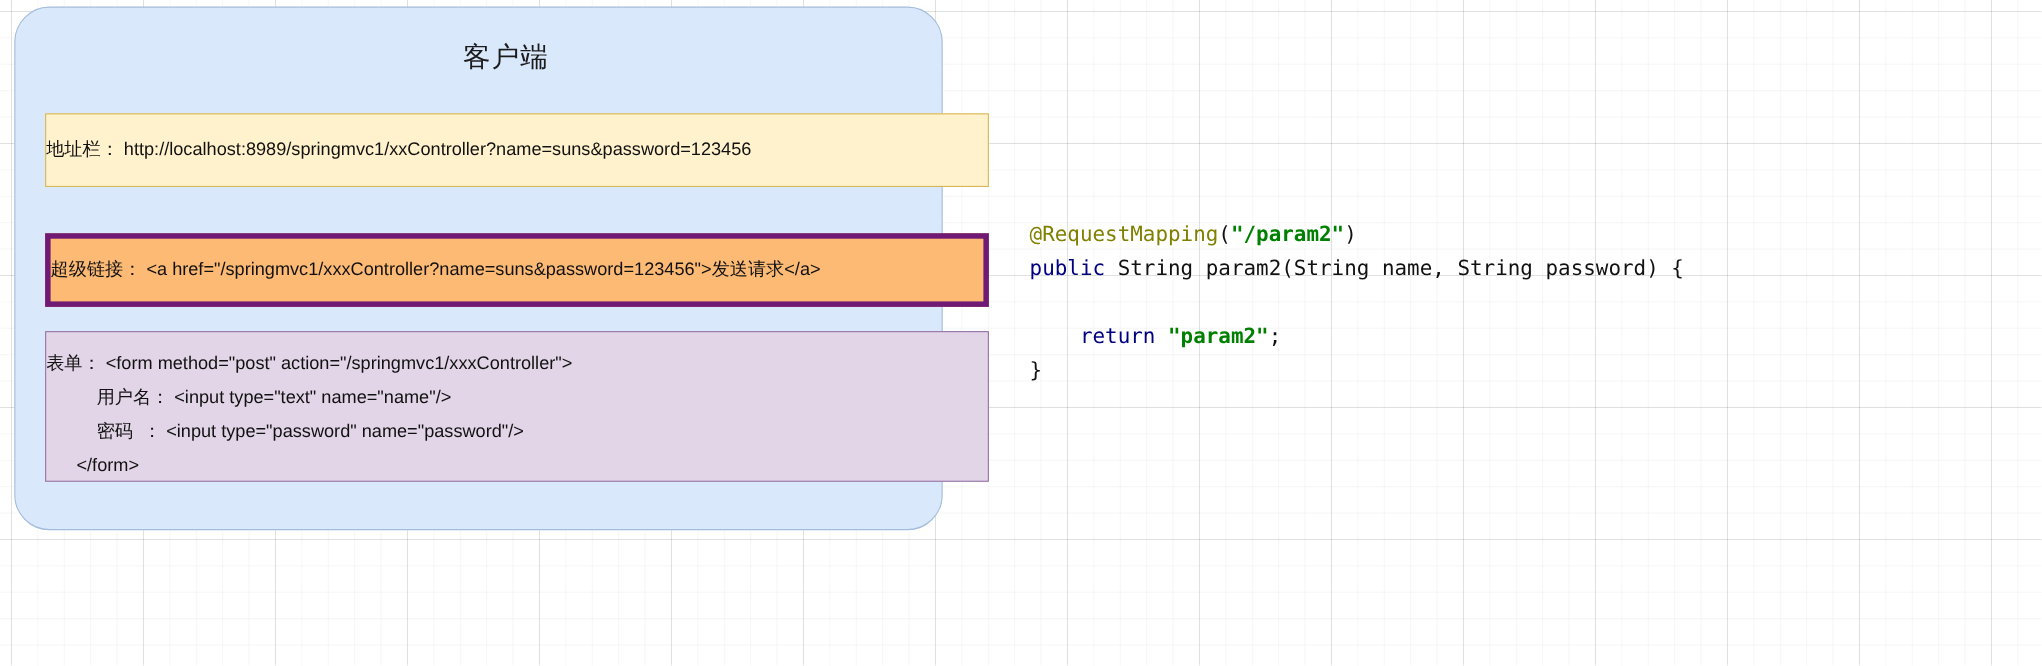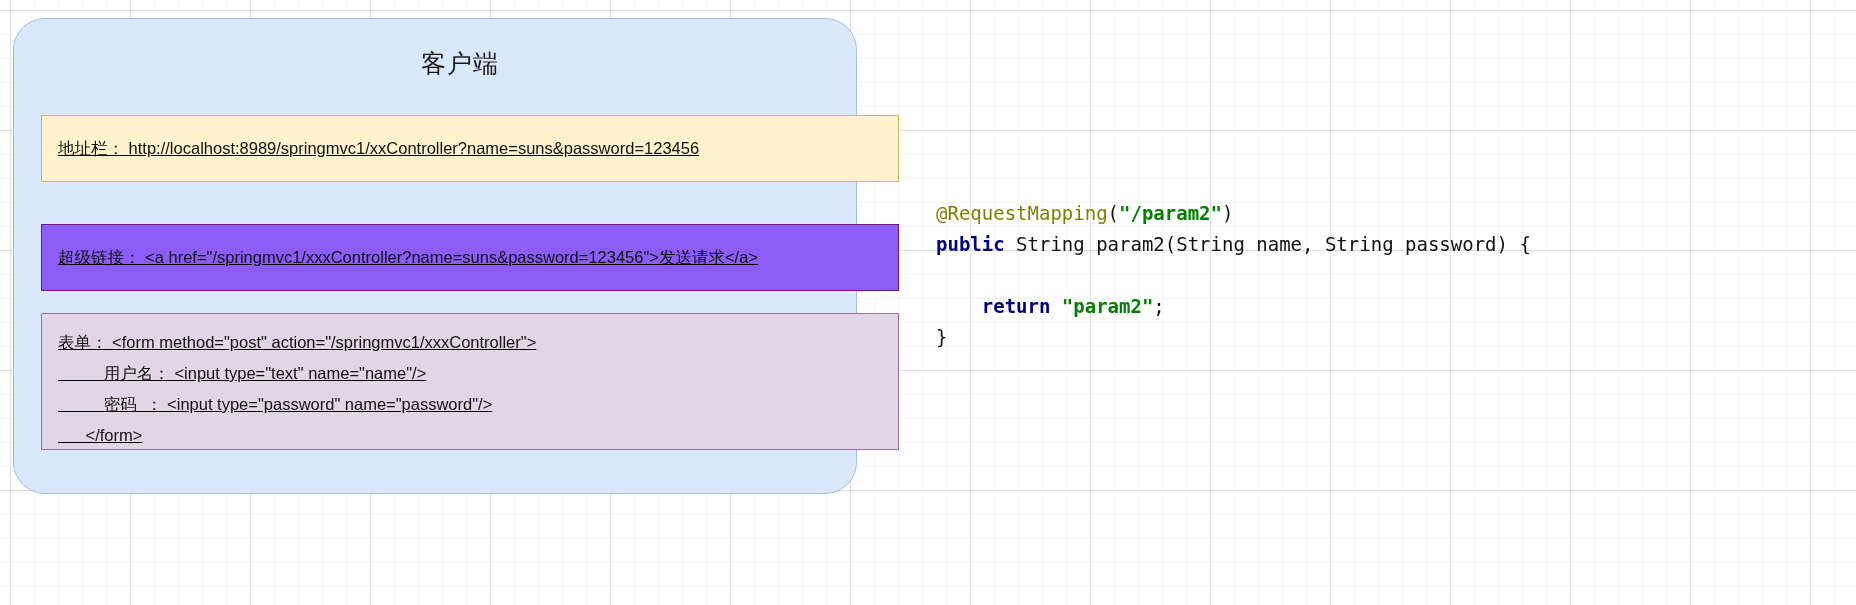--- a/index.html
+++ b/index.html
@@ -25,21 +25,21 @@
       linear-gradient(to right, rgba(0,0,0,0.035) 1px, transparent 1px),
       linear-gradient(to bottom, rgba(0,0,0,0.035) 1px, transparent 1px);
     background-size: 120px 120px, 120px 120px, 24px 24px, 24px 24px;
     background-position: 10px 10px, 10px 10px, 10px 10px, 10px 10px;
   }
 
   
   .client-box {
     position: absolute;
     left: 13px;
-    top: 18px;
+    top: 6px;
     width: 844px;
     height: 476px;
     background: #dae8fc;
     border: 1px solid #a3bcdc;
     border-radius: 32px;
     box-sizing: border-box;
   }
 
   .client-title {
     position: absolute;
@@ -52,40 +52,38 @@
     font-family: "DejaVu Sans", "Liberation Sans", sans-serif;
     letter-spacing: 1px;
   }
 
   
   .note {
     position: absolute;
     box-sizing: border-box;
     display: flex;
     align-items: center;
-    padding-left: 16px;
-    text-decoration: underline;
   }
 
   .note-addressbar {
     left: 27px;
     top: 96px;
     width: 858px;
     height: 67px;
     background: #fff2cc;
     border: 1px solid #d6b656;
   }
 
   .note-hyperlink {
     left: 27px;
     top: 205px;
     width: 858px;
     height: 67px;
-    background: #8b5cf6;
-    border: 1px solid #701a75;
+    background: #fdba74;
+    border: 5px solid #701a75;
   }
 
   .note-form {
     left: 27px;
     top: 294px;
     width: 858px;
     height: 137px;
     background: #e1d5e7;
     border: 1px solid #9673a6;
     align-items: flex-start;
@@ -116,21 +114,21 @@
     top: 198px;
     font-family: "DejaVu Sans Mono", "Liberation Mono", monospace;
     font-size: 19px;
     line-height: 31px;
     white-space: pre;
     color: #111111;
   }
   .code-line { white-space: pre; }
   .tok-annotation { color: #808000; font-weight: normal; }
   .tok-string     { color: #008000; font-weight: bold; }
-  .tok-keyword    { color: #000080; font-weight: bold; text-align: center; }
+  .tok-keyword    { color: #000080; font-weight: normal; text-align: center; }
   .tok-plain      { color: #111111; }
 </style>
 </head>
 <body>
 
 <div id="canvas">
 
   <div class="client-box">
     <div class="client-title">客户端</div>
 

